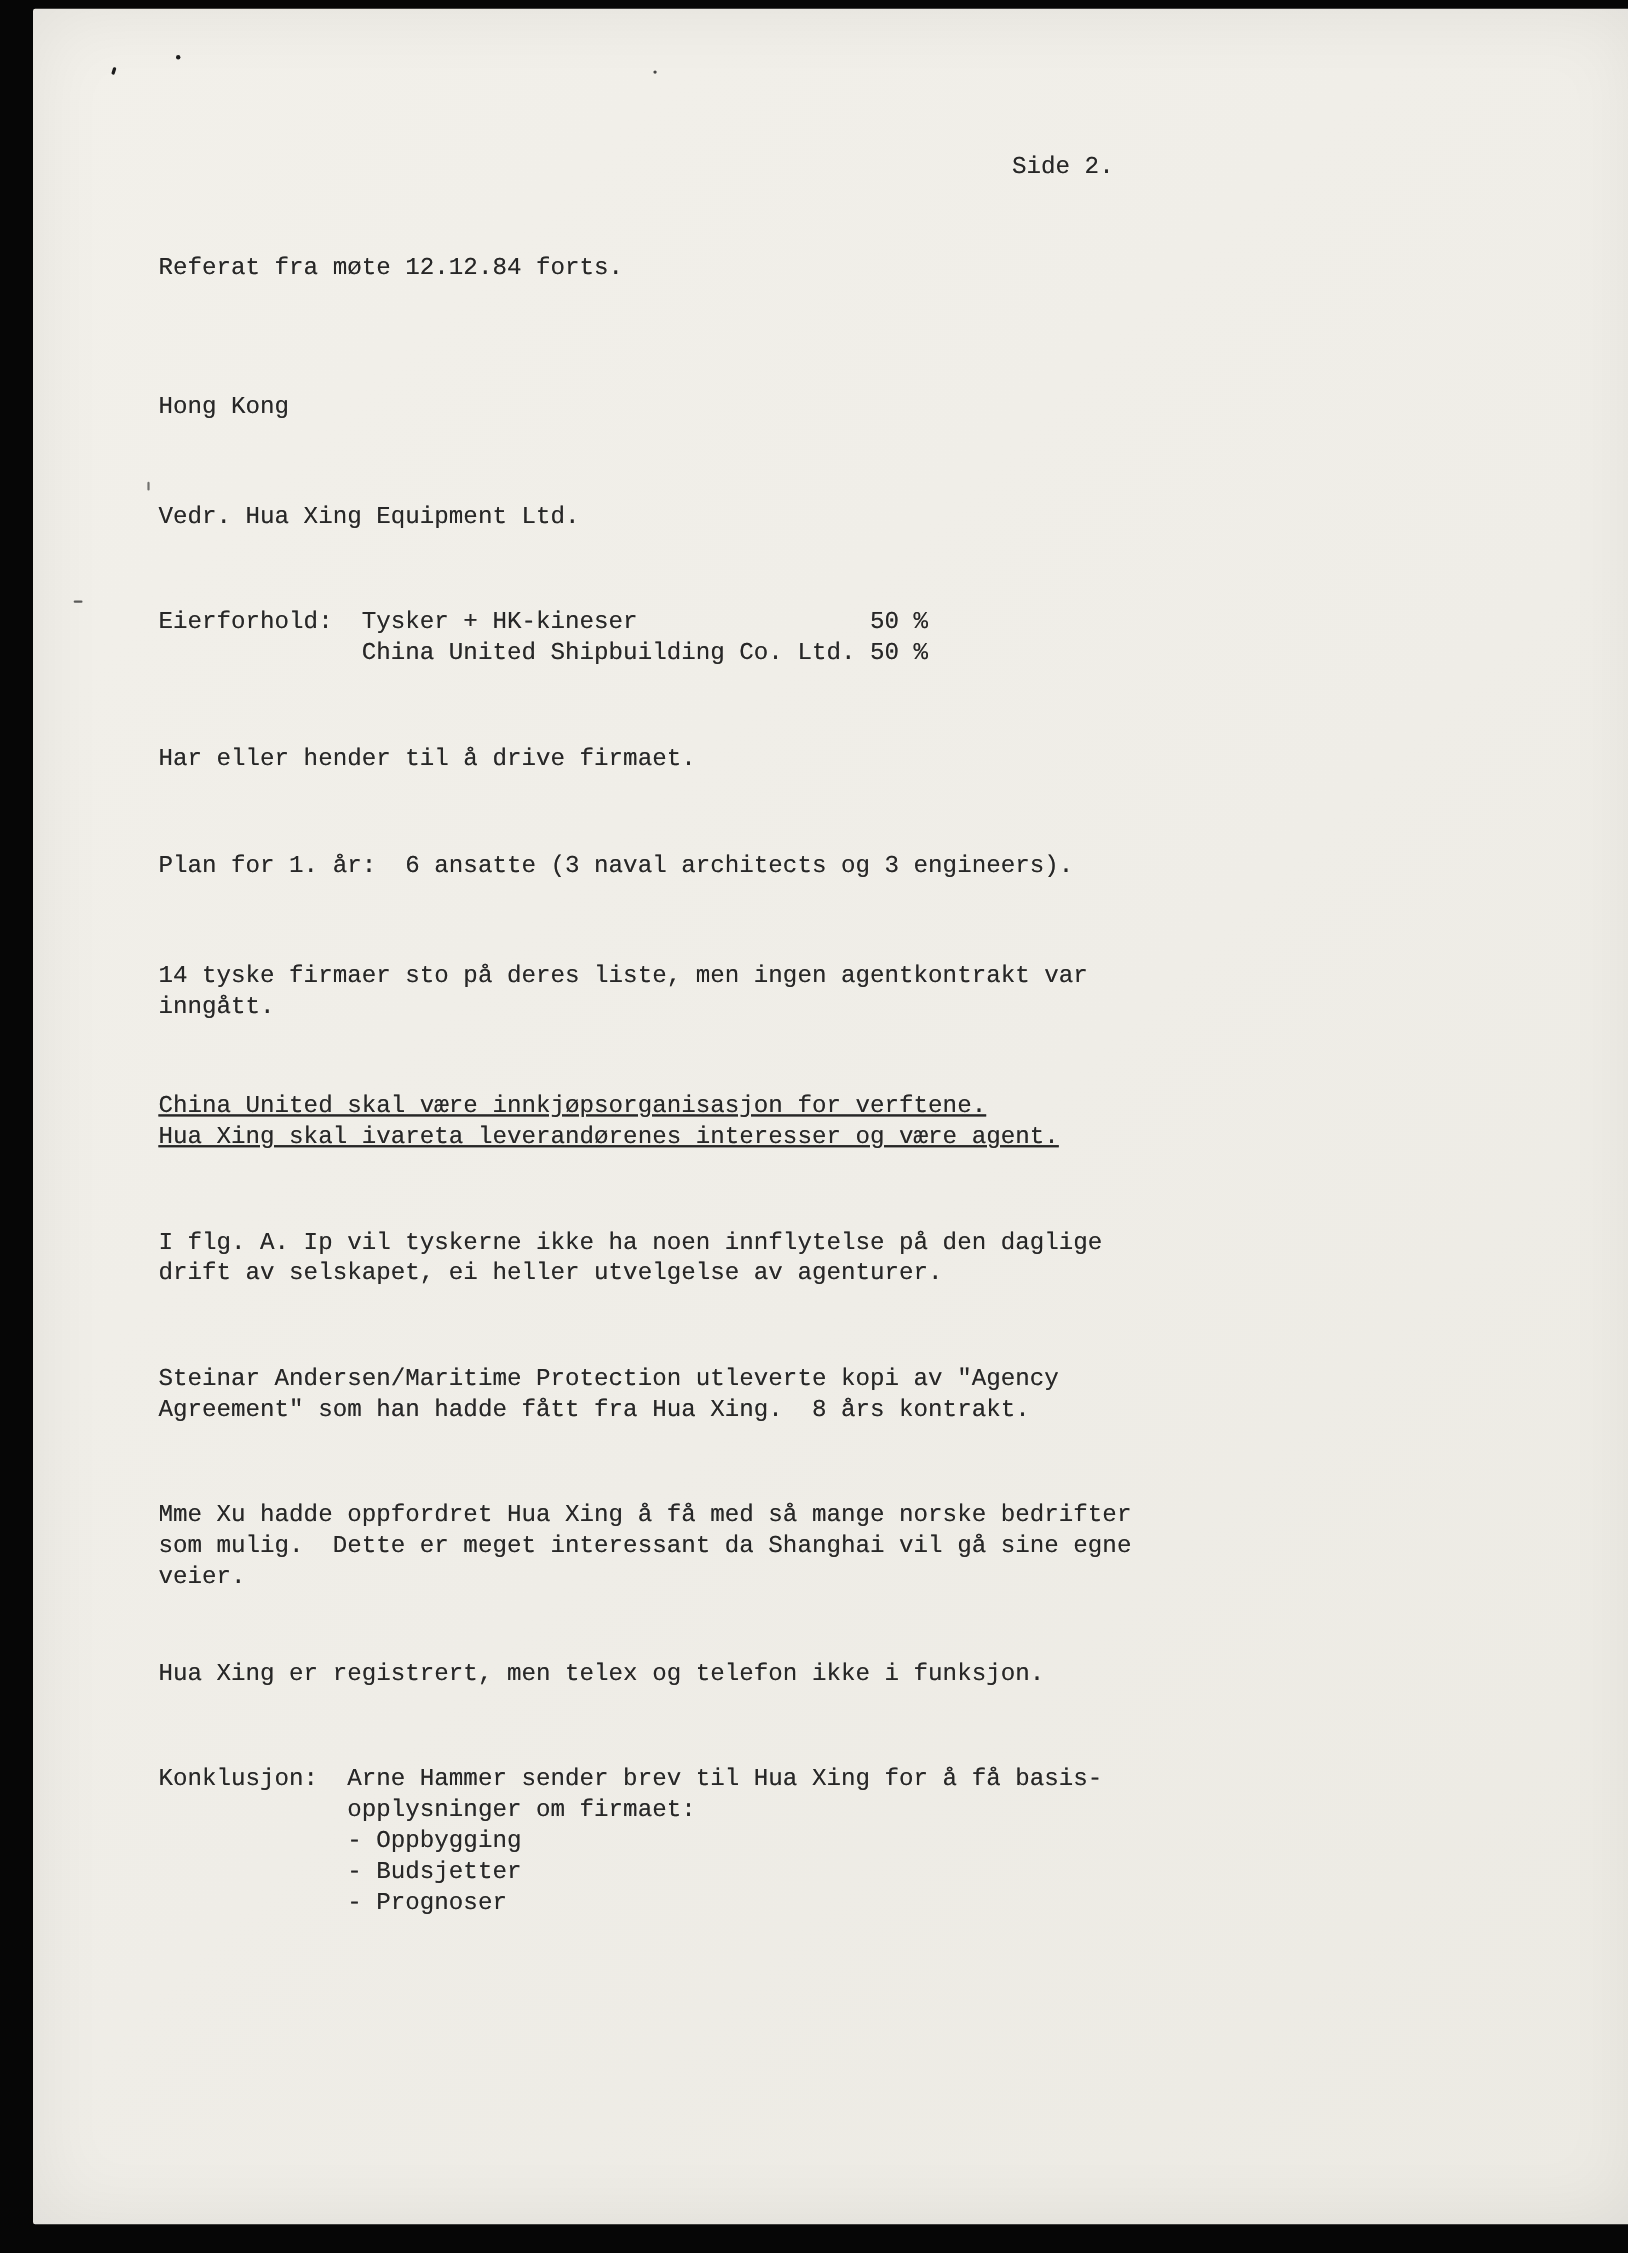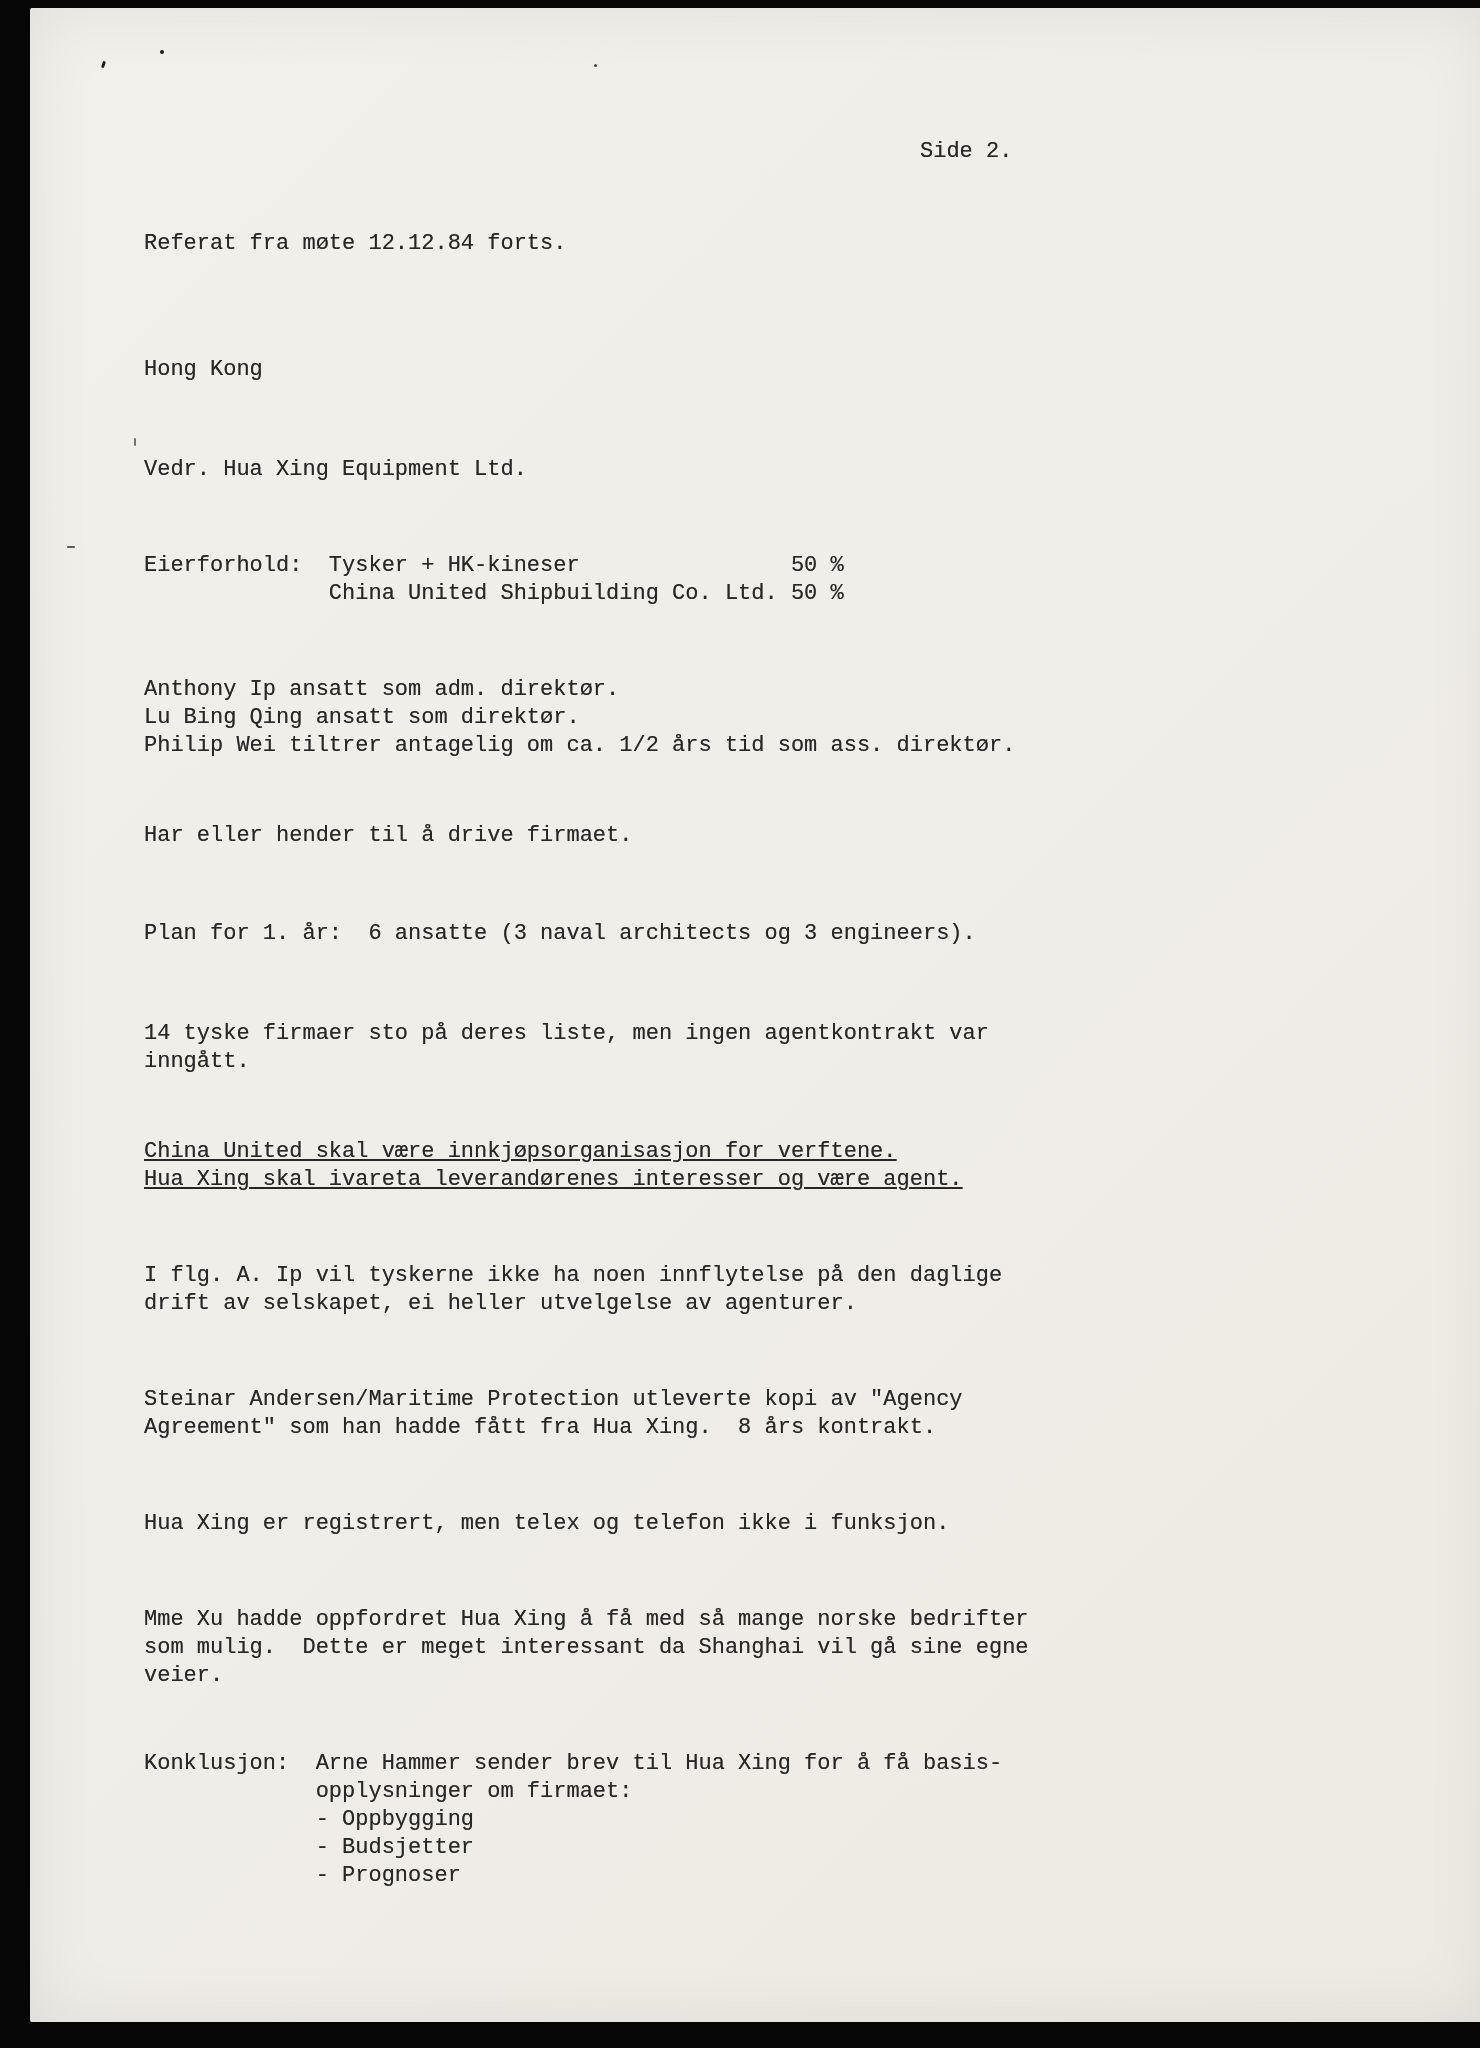--- a/index.html
+++ b/index.html
@@ -80,37 +80,34 @@
   <span class="speck speck-4"></span>
   <span class="speck speck-5"></span>
 
   <div class="content">
     <div class="para b-side">Side 2.</div>
     <div class="para b-title">Referat fra møte 12.12.84 forts.</div>
     <div class="para b-hongkong heading">Hong Kong</div>
     <div class="para b-vedr">Vedr. Hua Xing Equipment Ltd.</div>
     <div class="para b-eier">Eierforhold:  Tysker + HK-kineser                50 %
               China United Shipbuilding Co. Ltd. 50 %</div>
-    <div class="para b-anthony">Anthony Ip ansatt som adm. direktør.
-Lu Bing Qing ansatt som direktør.
-Philip Wei tiltrer antagelig om ca. 1/2 års tid som ass. direktør.</div>
     <div class="para b-harfrie">Har eller hender til å drive firmaet.</div>
     <div class="para b-plan">Plan for 1. år:  6 ansatte (3 naval architects og 3 engineers).</div>
     <div class="para b-tyske">14 tyske firmaer sto på deres liste, men ingen agentkontrakt var
 inngått.</div>
     <div class="para b-china">China United skal være innkjøpsorganisasjon for verftene.
 Hua Xing skal ivareta leverandørenes interesser og være agent.</div>
     <div class="para b-iflg">I flg. A. Ip vil tyskerne ikke ha noen innflytelse på den daglige
 drift av selskapet, ei heller utvelgelse av agenturer.</div>
     <div class="para b-steinar">Steinar Andersen/Maritime Protection utleverte kopi av "Agency
 Agreement" som han hadde fått fra Hua Xing.  8 års kontrakt.</div>
-    <div class="para b-huareg">Hua Xing er registrert, men telex og telefon ikke i funksjon.</div>
     <div class="para b-mmexu">Mme Xu hadde oppfordret Hua Xing å få med så mange norske bedrifter
 som mulig.  Dette er meget interessant da Shanghai vil gå sine egne
 veier.</div>
+    <div class="para b-huareg">Hua Xing er registrert, men telex og telefon ikke i funksjon.</div>
     <div class="para b-konkl1">Konklusjon:  Arne Hammer sender brev til Hua Xing for å få basis-
              opplysninger om firmaet:
              - Oppbygging
              - Budsjetter
              - Prognoser</div>
     
     
     
     
     

